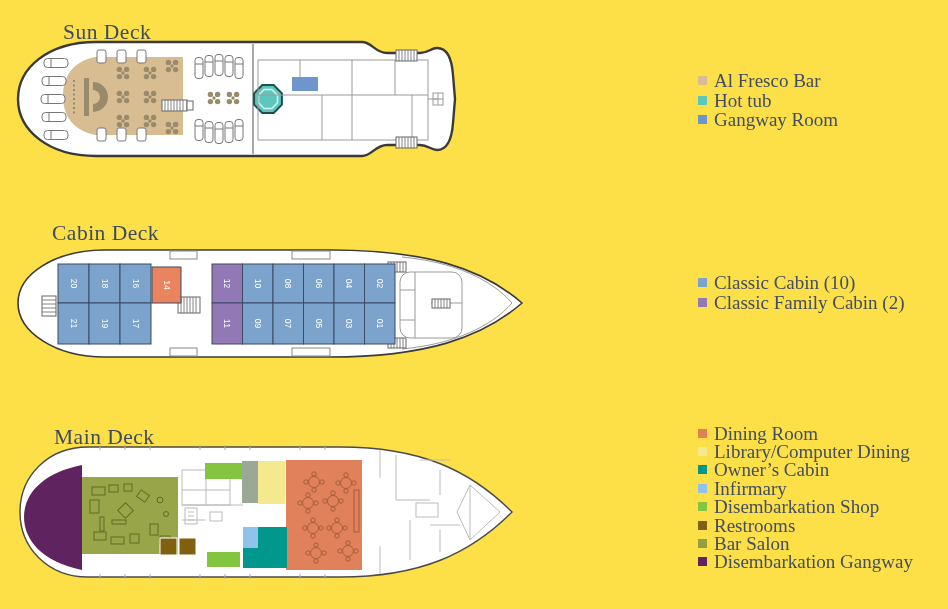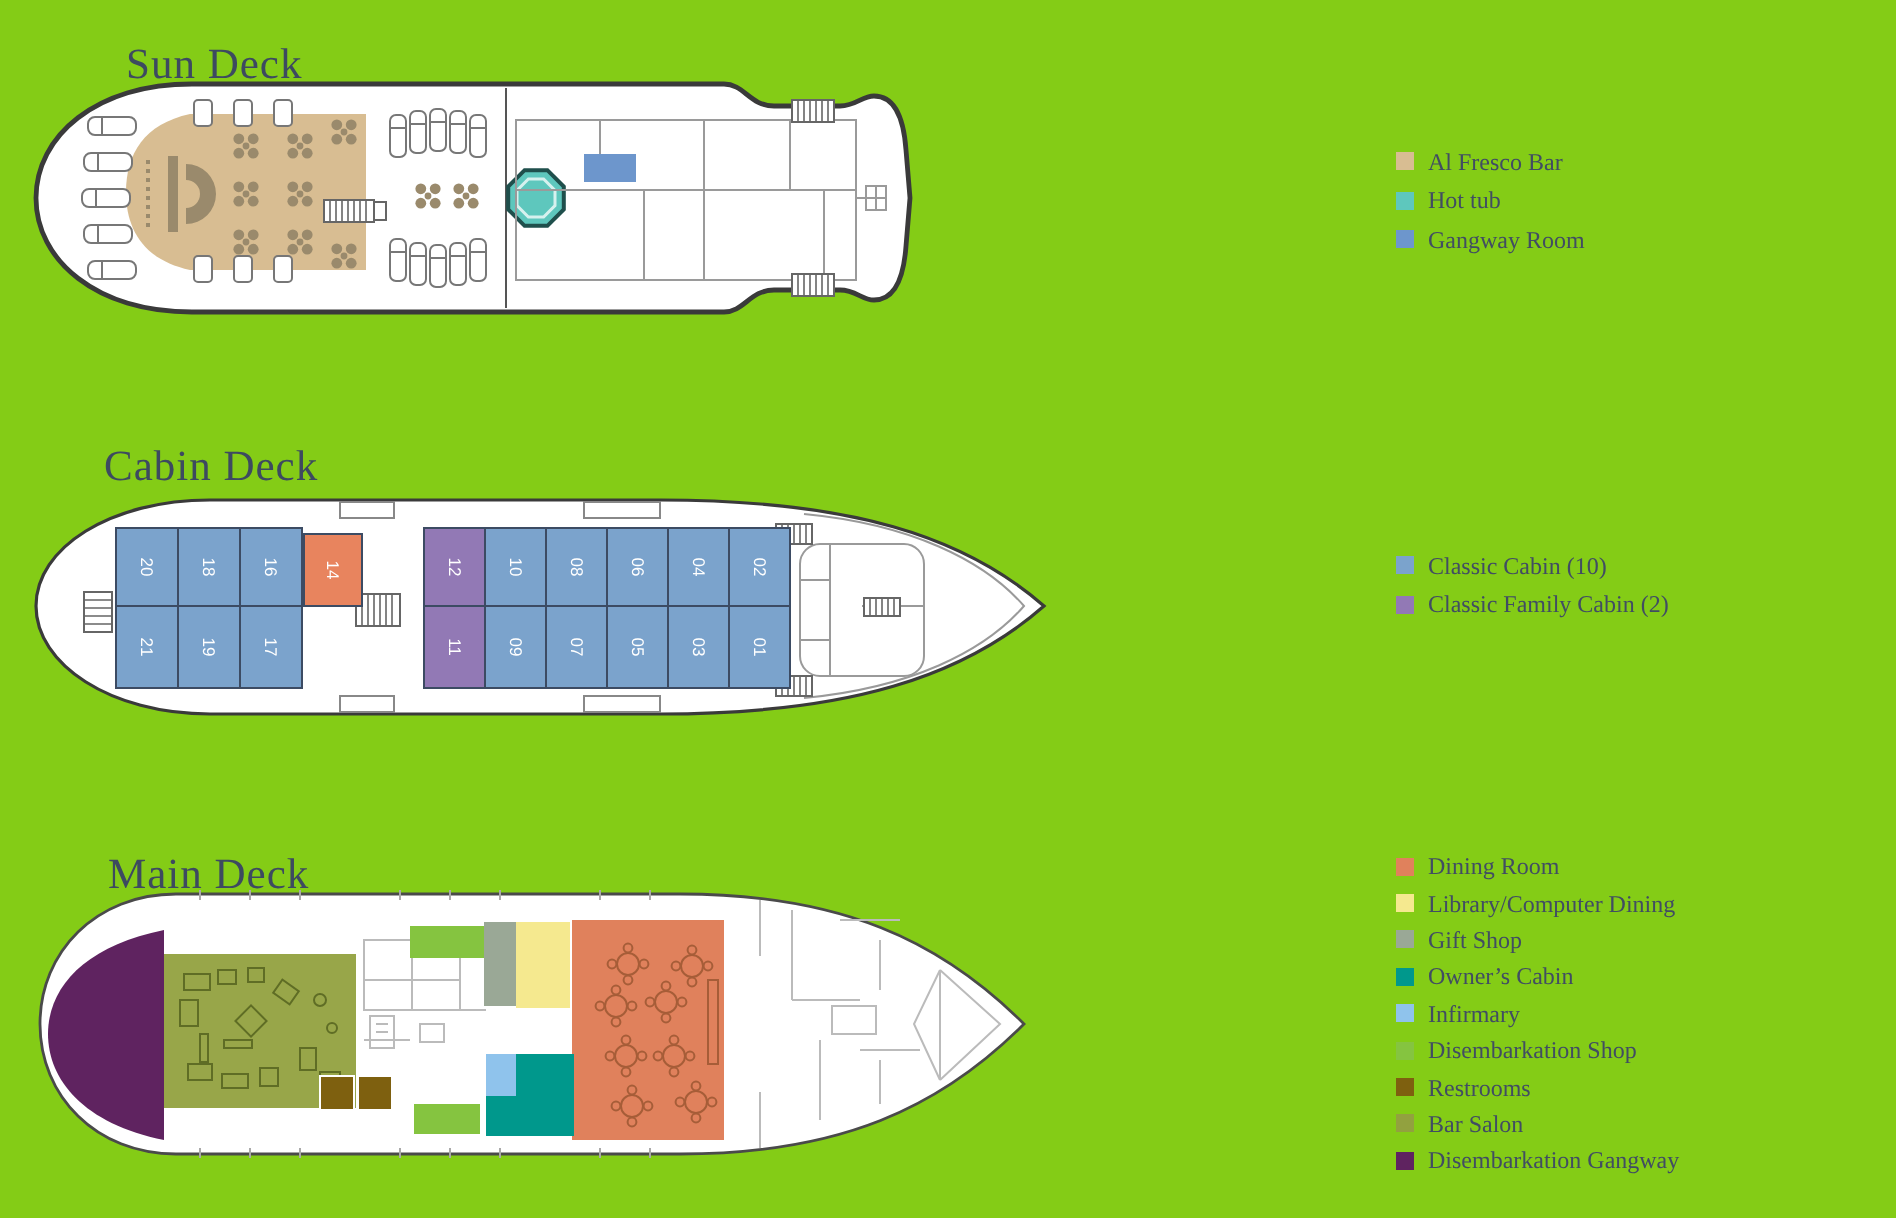--- a/index.html
+++ b/index.html
@@ -1,23 +1,23 @@
 <!DOCTYPE html>
 <html><head>
 <meta charset="utf-8">
 <style>
   html,body{margin:0;padding:0;background:#fff;}
-  .stage{position:relative;width:948px;height:609px;background:#84cc16;overflow:hidden;
+  .stage{position:relative;width:948px;height:609px;background:#fde047;overflow:hidden;
          font-family:"Liberation Serif",serif;}
   svg.plan{position:absolute;left:0;top:0;}
   .deck-title{position:absolute;font-size:21.5px;color:#3d4a60;font-weight:400;letter-spacing:.5px;}
   .legend{position:absolute;color:#414d63;}
   .lrow{display:flex;align-items:center;height:var(--rowh,19.5px);}
   .sw{width:9px;height:9px;flex:0 0 9px;margin-right:7px;}
-  .lbl{font-size:12px;white-space:nowrap;line-height:1;}
+  .lbl{font-size:19px;white-space:nowrap;line-height:1;}
 </style>
 </head>
 <body>
 
 <div class="stage">
 
   <svg class="plan" width="948" height="609" viewBox="0 0 948 609">
     <defs>
       <g id="tcluster">
         <circle cx="-3.6" cy="-3.6" r="2.7"></circle>
@@ -294,24 +294,20 @@
   <div class="legend" id="legend-main" style="left:698px;top:424px;--rowh:18.4px">
       <div class="lrow">
         <span class="sw" style="background: rgb(224, 129, 92);"></span>
         <span class="lbl">Dining Room</span>
       </div>
       <div class="lrow">
         <span class="sw" style="background: rgb(245, 233, 143);"></span>
         <span class="lbl">Library/Computer Dining</span>
       </div>
       <div class="lrow">
-        <span class="sw" style="background: rgb(154, 168, 150);"></span>
-        <span class="lbl">Gift Shop</span>
-      </div>
-      <div class="lrow">
         <span class="sw" style="background: rgb(0, 152, 140);"></span>
         <span class="lbl">Owner’s Cabin</span>
       </div>
       <div class="lrow">
         <span class="sw" style="background: rgb(143, 195, 236);"></span>
         <span class="lbl">Infirmary</span>
       </div>
       <div class="lrow">
         <span class="sw" style="background: rgb(133, 196, 64);"></span>
         <span class="lbl">Disembarkation Shop</span>

